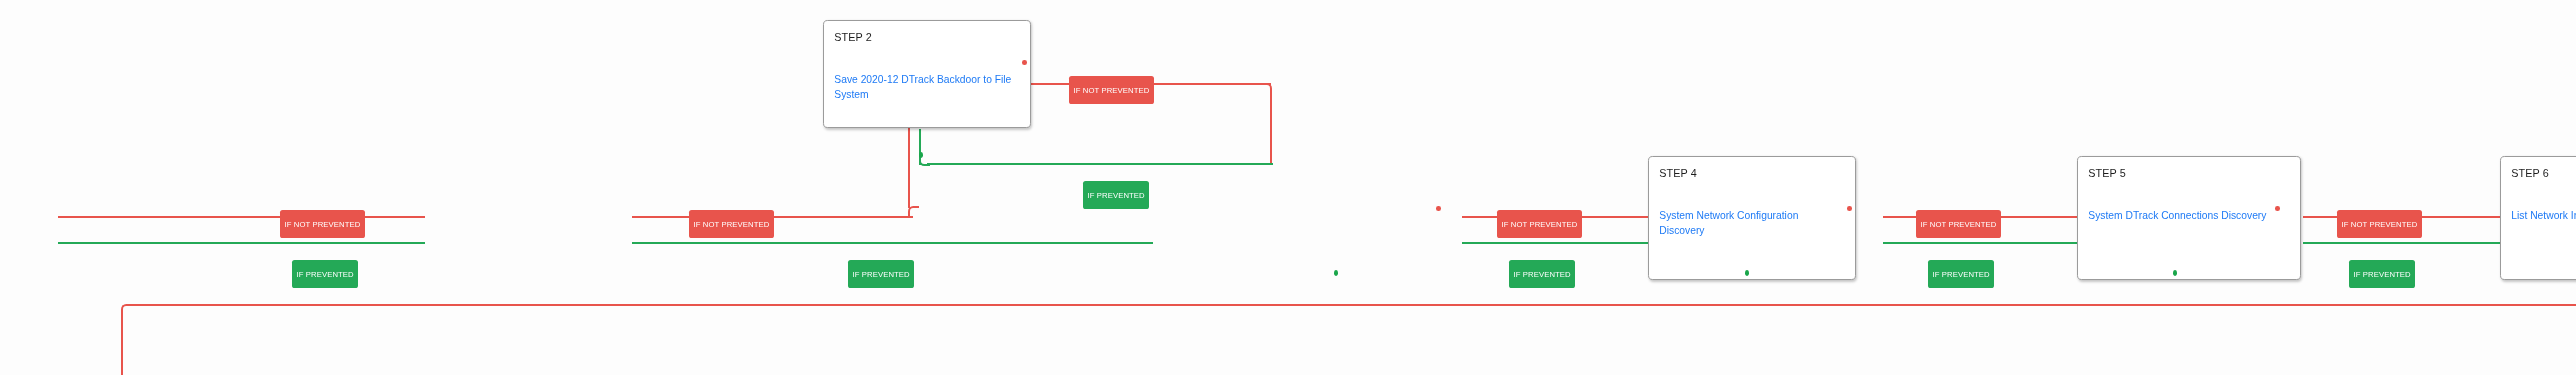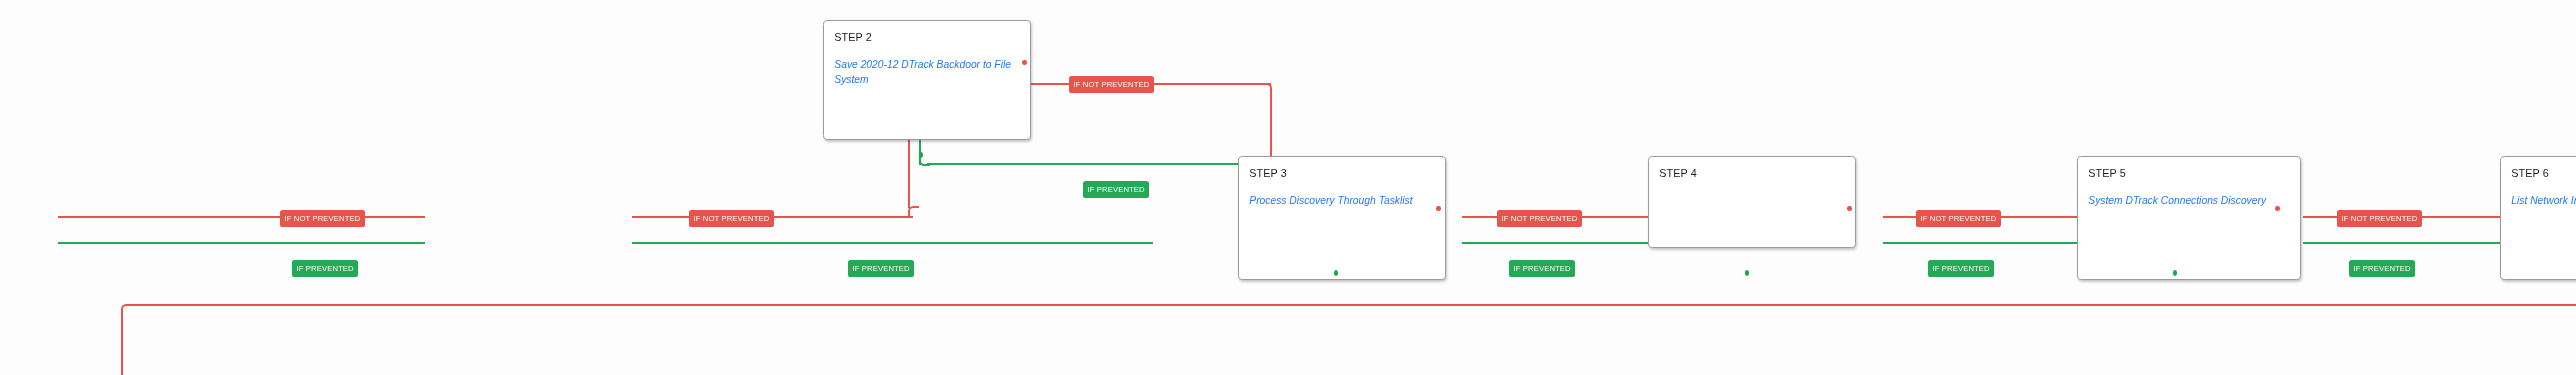--- a/index.html
+++ b/index.html
@@ -32,25 +32,24 @@
     padding:11.3px 10.3px 0 10.3px;
   }
   .node .step{
     font-size:10.8px;
     color:#1d1d1d;
     letter-spacing:0.1px;
     line-height:1.1;
     white-space:nowrap;
   }
   .node .desc{
-    margin-top:13px;
+    margin-top:28px;
     font-size:10.3px;
     color:#1e7af5;
     line-height:15px;
-    font-style:italic;
   }
 
   
   .dot{
     position:absolute;
     width:4.6px;height:4.6px;
     border-radius:50%;
     z-index:60;
   }
   .dot.red{background:#e8544c;}
@@ -79,21 +78,21 @@
   .corner.red{border-color:#e8544c;}
   .corner.green{border-color:#24a957;}
 
   
   .elabel{
     position:absolute;
     box-sizing:border-box;
     display:flex;
     align-items:center;
     justify-content:center;
-    height:17px;
+    height:28px;
     border-radius:2.6px;
     color:#ffffff;
     font-size:7.7px;
     letter-spacing:0.1px;
     white-space:nowrap;
     padding:0 4.6px;
     z-index:50;
   }
   .elabel.red{background:#e8544c;}
   .elabel.green{background:#24a957;margin-top:25px;}
@@ -147,36 +146,33 @@
 
   <div class="elabel red" style="left:1497px;top:210px;">IF NOT PREVENTED</div>
   <div class="elabel green" style="left:1509px;top:235px;">IF PREVENTED</div>
 
   <div class="elabel red" style="left:1916px;top:210px;">IF NOT PREVENTED</div>
   <div class="elabel green" style="left:1928px;top:235px;">IF PREVENTED</div>
 
   <div class="elabel red" style="left:2337px;top:210px;">IF NOT PREVENTED</div>
   <div class="elabel green" style="left:2349px;top:235px;">IF PREVENTED</div>
 
-  <div class="node" style="left: 823px; top: 20px; width: 208px; height: 120px;">
+  <div class="node" style="left: 823px; top: 20px; width: 208px; height: 108px;">
     <div class="step">STEP 2</div>
     <div class="desc">Save 2020-12 DTrack Backdoor to File System</div>
   </div>
   <div class="dot red" style="left: 1022px; top: 60px;"></div>
   <div class="dot green tall" style="left: 919px; top: 152px;"></div>
 
-  <div class="node" style="left: 1238px; top: 156px; width: 208px; height: 124px;">
-    <div class="step">STEP 3</div>
-    <div class="desc">Process Discovery Through Tasklist</div>
-  </div>
   <div class="dot red" style="left: 1436px; top: 206px;"></div>
   <div class="dot green tall" style="left: 1334px; top: 270px;"></div>
 
-  <div class="node" style="left: 1648px; top: 156px; width: 208px; height: 92px;">
+  <div class="node" style="left: 1648px; top: 156px; width: 208px; height: 124px;">
     <div class="step">STEP 4</div>
+    <div class="desc">System Network Configuration Discovery</div>
   </div>
   <div class="dot red" style="left: 1847px; top: 206px;"></div>
   <div class="dot green tall" style="left: 1745px; top: 270px;"></div>
 
   <div class="node" style="left: 2077px; top: 156px; width: 224px; height: 124px;">
     <div class="step">STEP 5</div>
     <div class="desc">System DTrack Connections Discovery</div>
   </div>
   <div class="dot red" style="left: 2275px; top: 206px;"></div>
   <div class="dot green tall" style="left: 2173px; top: 270px;"></div>

